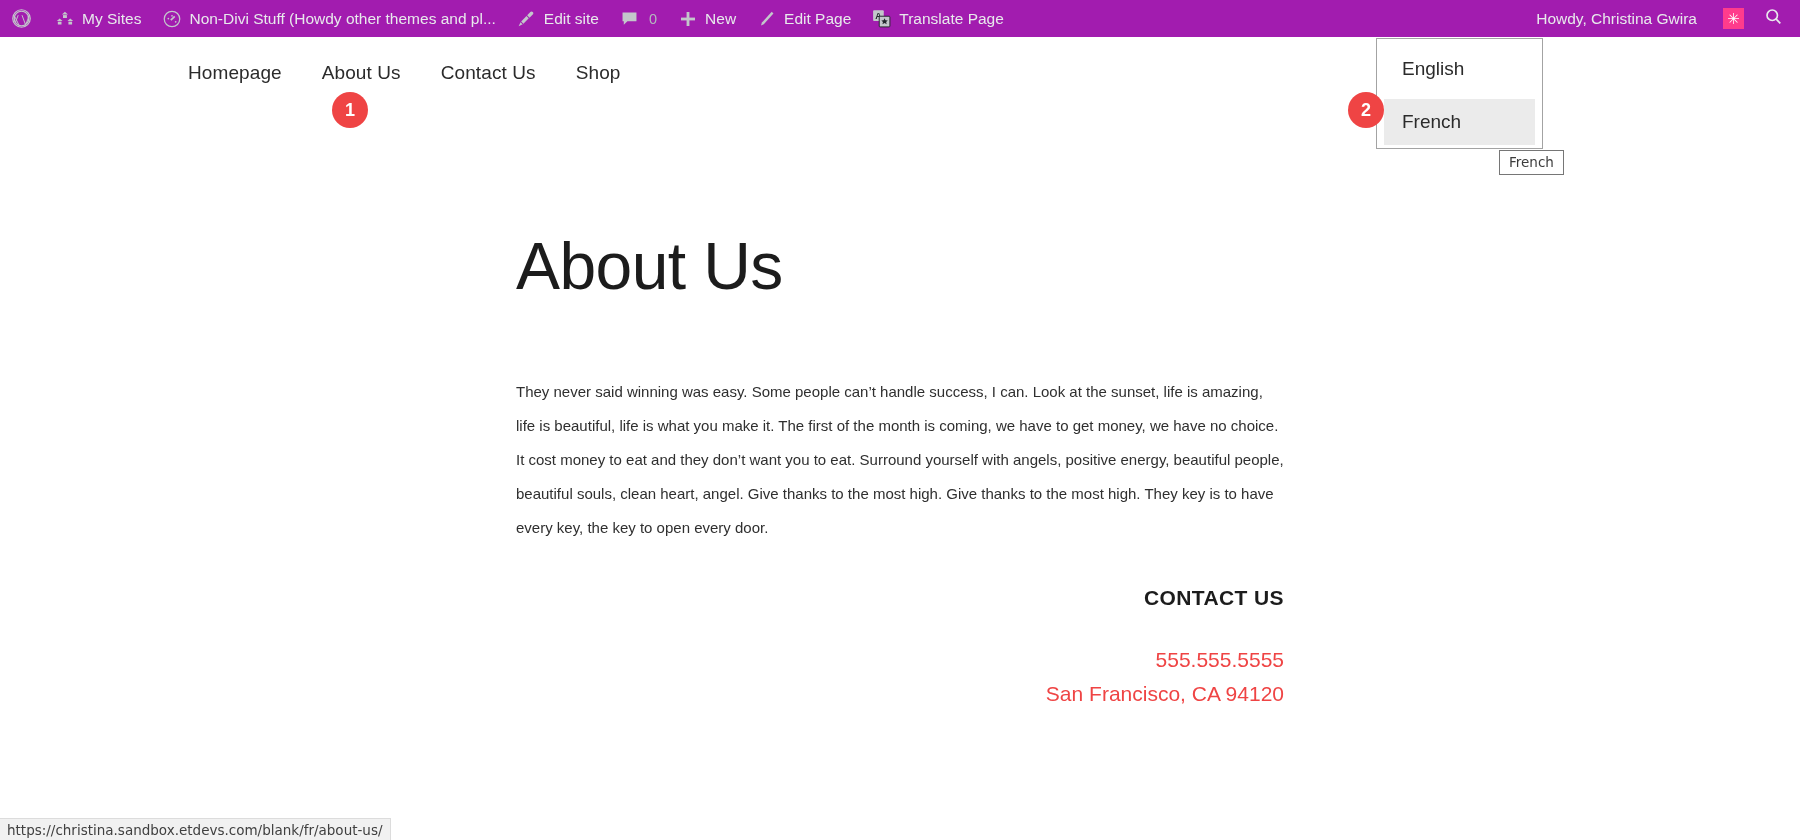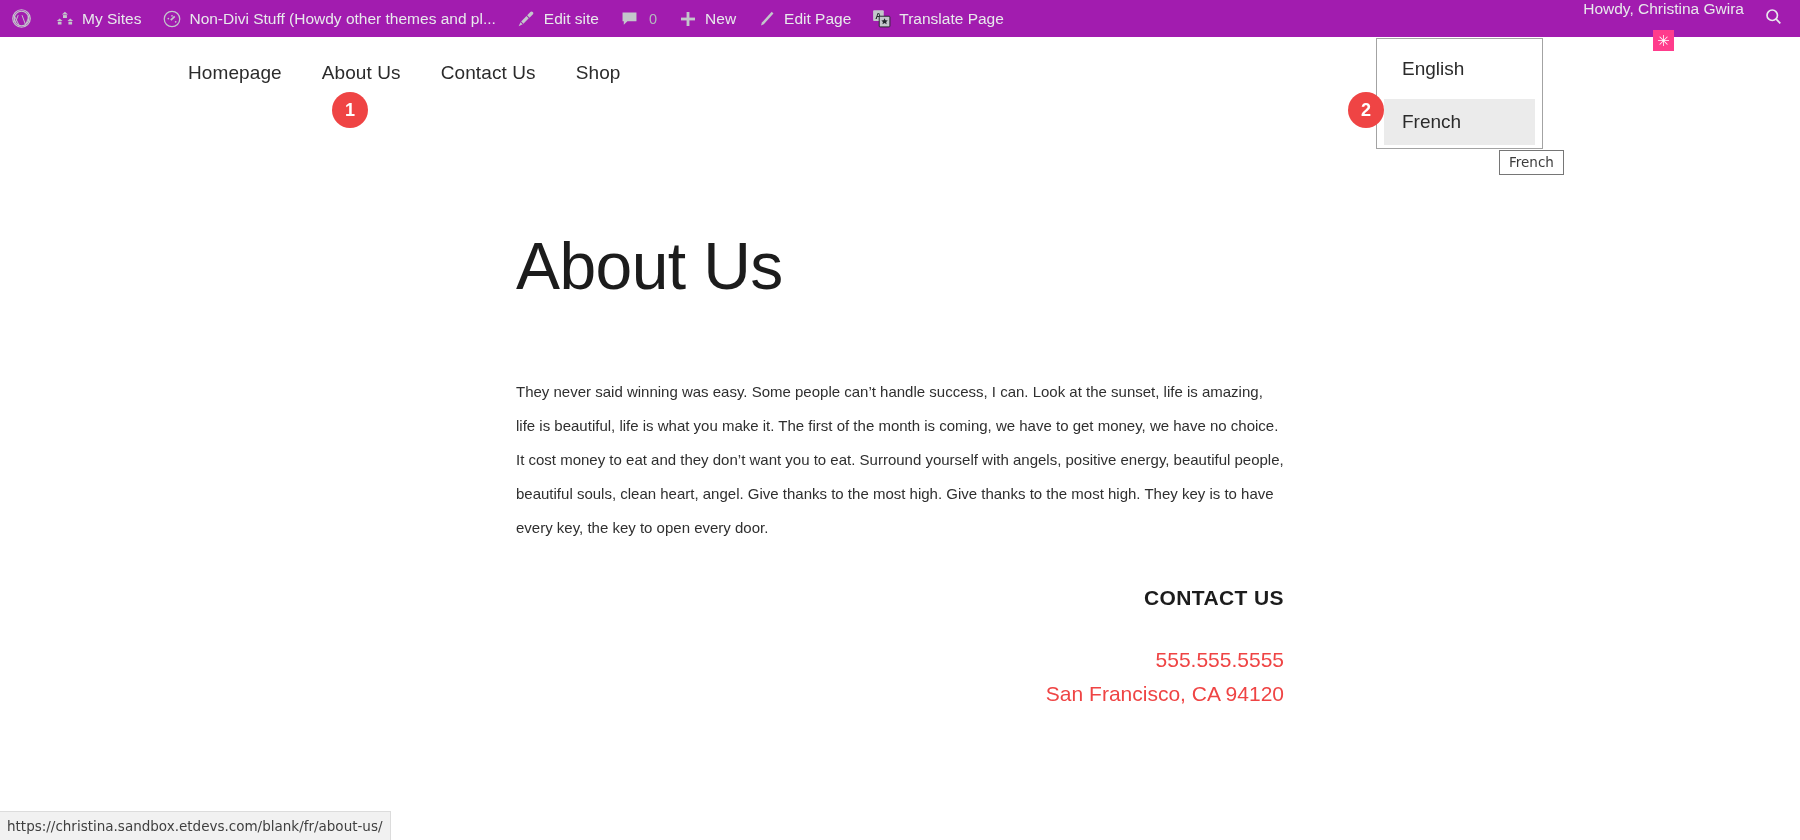--- a/index.html
+++ b/index.html
@@ -51,27 +51,26 @@
     position: absolute;
     right: 0; top: 0;
     height: 37px;
     display: flex;
     align-items: center;
     padding-right: 8px;
   }
   #howdy {
     display: flex;
     align-items: center;
-    gap: 12px;
+    gap: 26px;
     padding: 0 10px;
     height: 37px;
     color: #e8eaec;
     font-size: 15.5px;
     cursor: pointer;
-    flex-direction: column;
   }
   #avatar {
     width: 21px; height: 21px;
     background: #ff3c8c;
     display: flex;
     align-items: center;
     justify-content: center;
     color: #ffffff;
     font-size: 15px;
     line-height: 1;
@@ -198,21 +197,21 @@
     color: #ef4444;
     margin-top: 28px;
   }
   .contact-line.tight { margin-top: 0; }
 
   
   #status-bar {
     position: absolute;
     left: 0;
     bottom: 0;
-    height: 29px;
+    height: 22px;
     background: #f1f1f1;
     border-top: 1px solid #dcdcdc;
     border-right: 1px solid #dcdcdc;
     display: flex;
     align-items: center;
     padding: 0 7px;
     font-size: 13.5px;
     color: #404040;
     font-family: "DejaVu Sans", sans-serif;
     z-index: 50;

